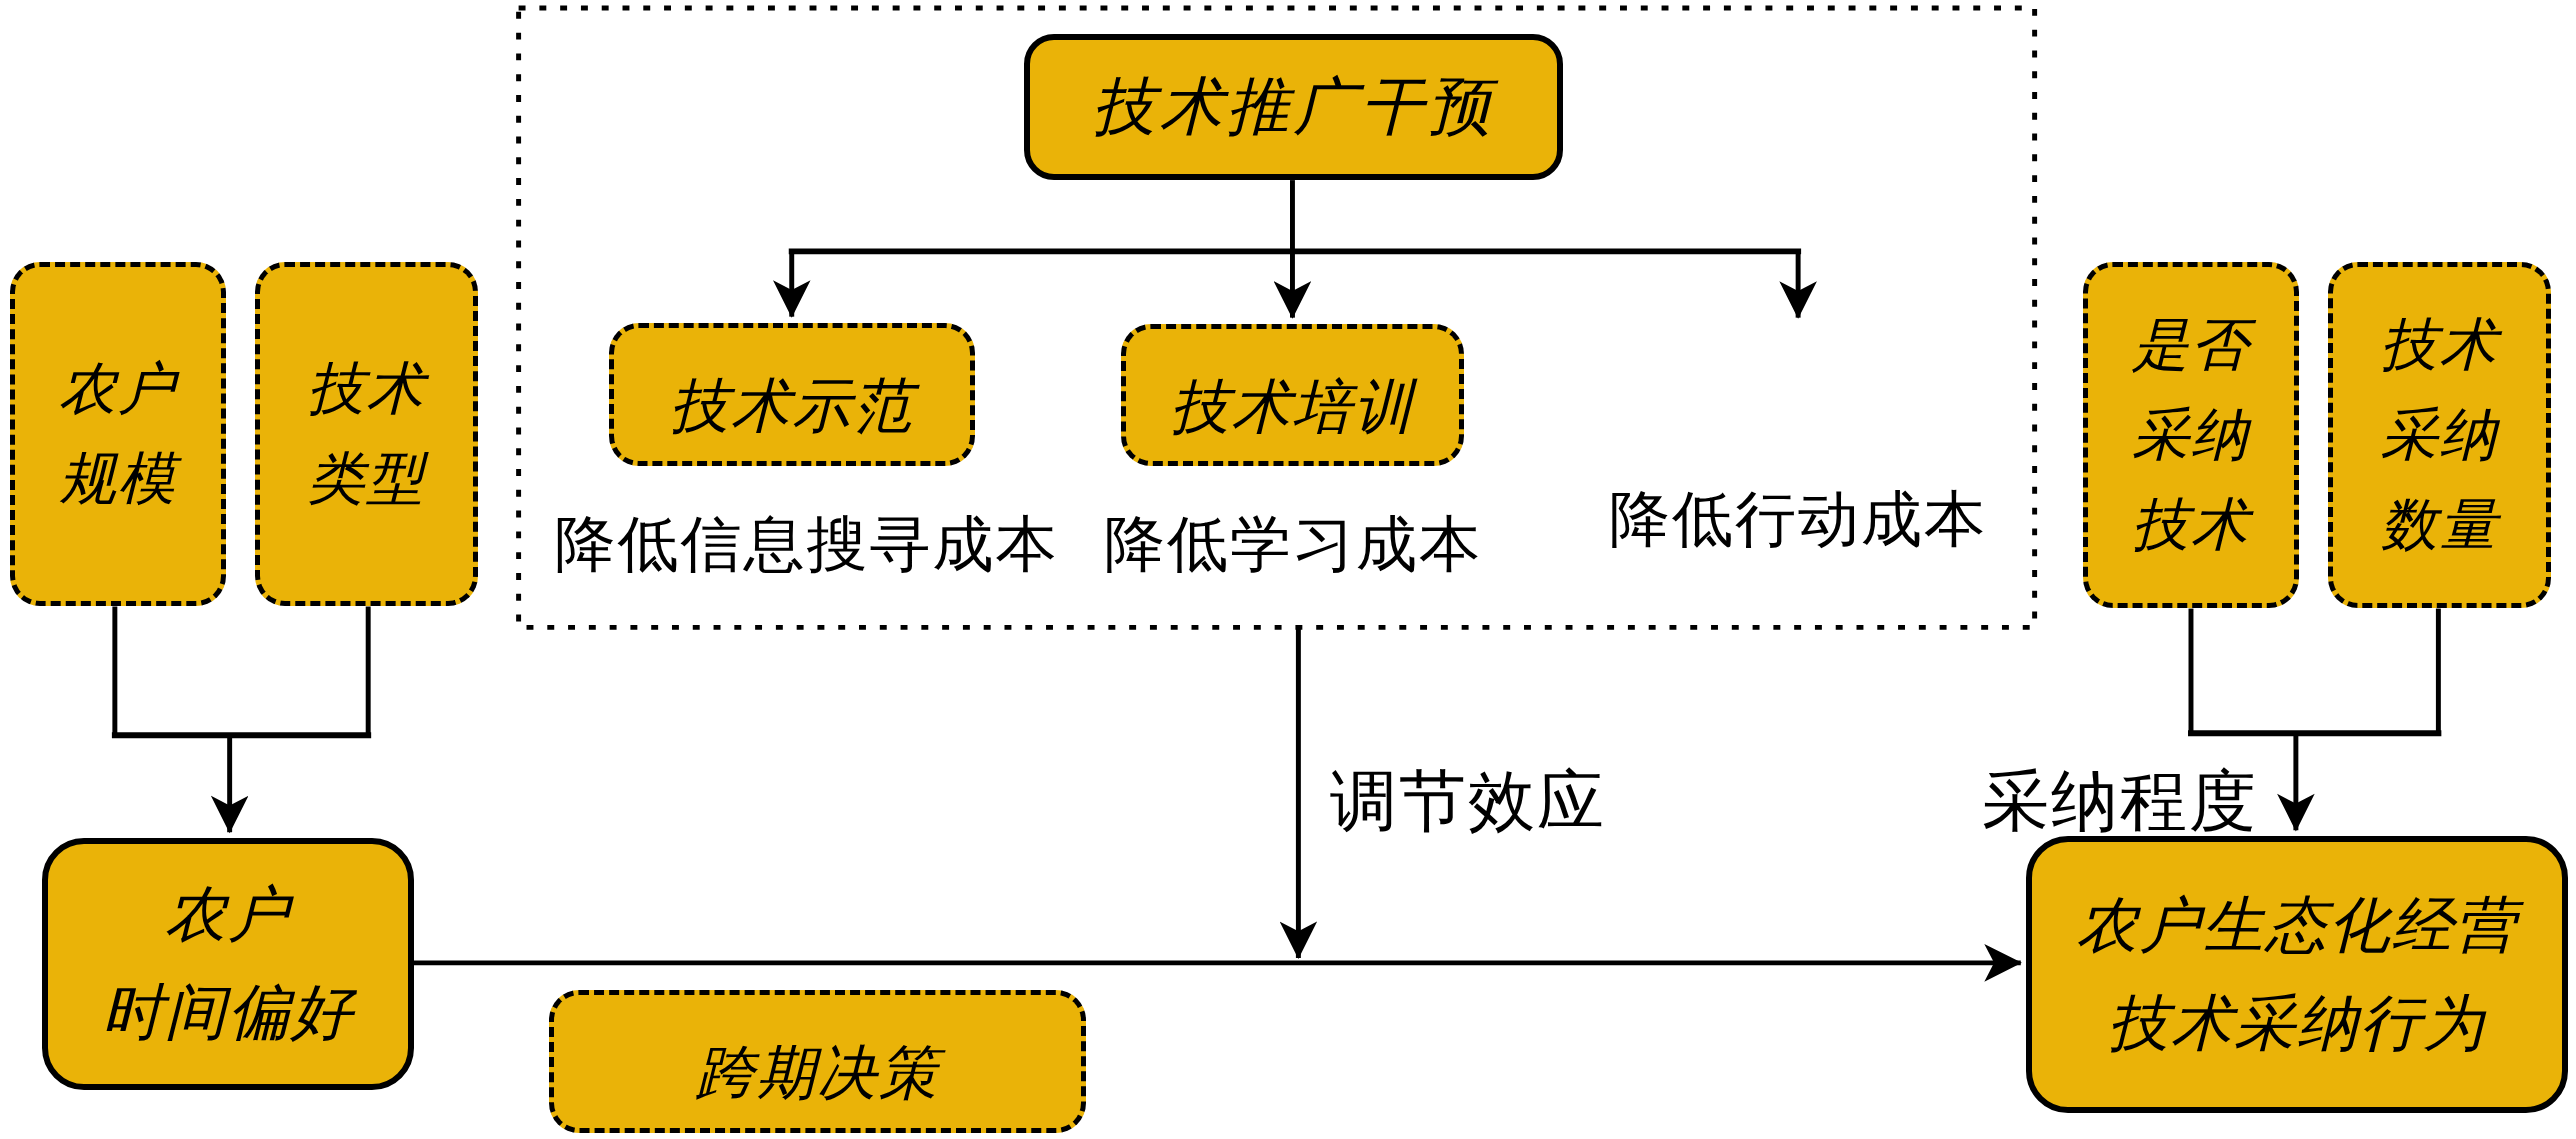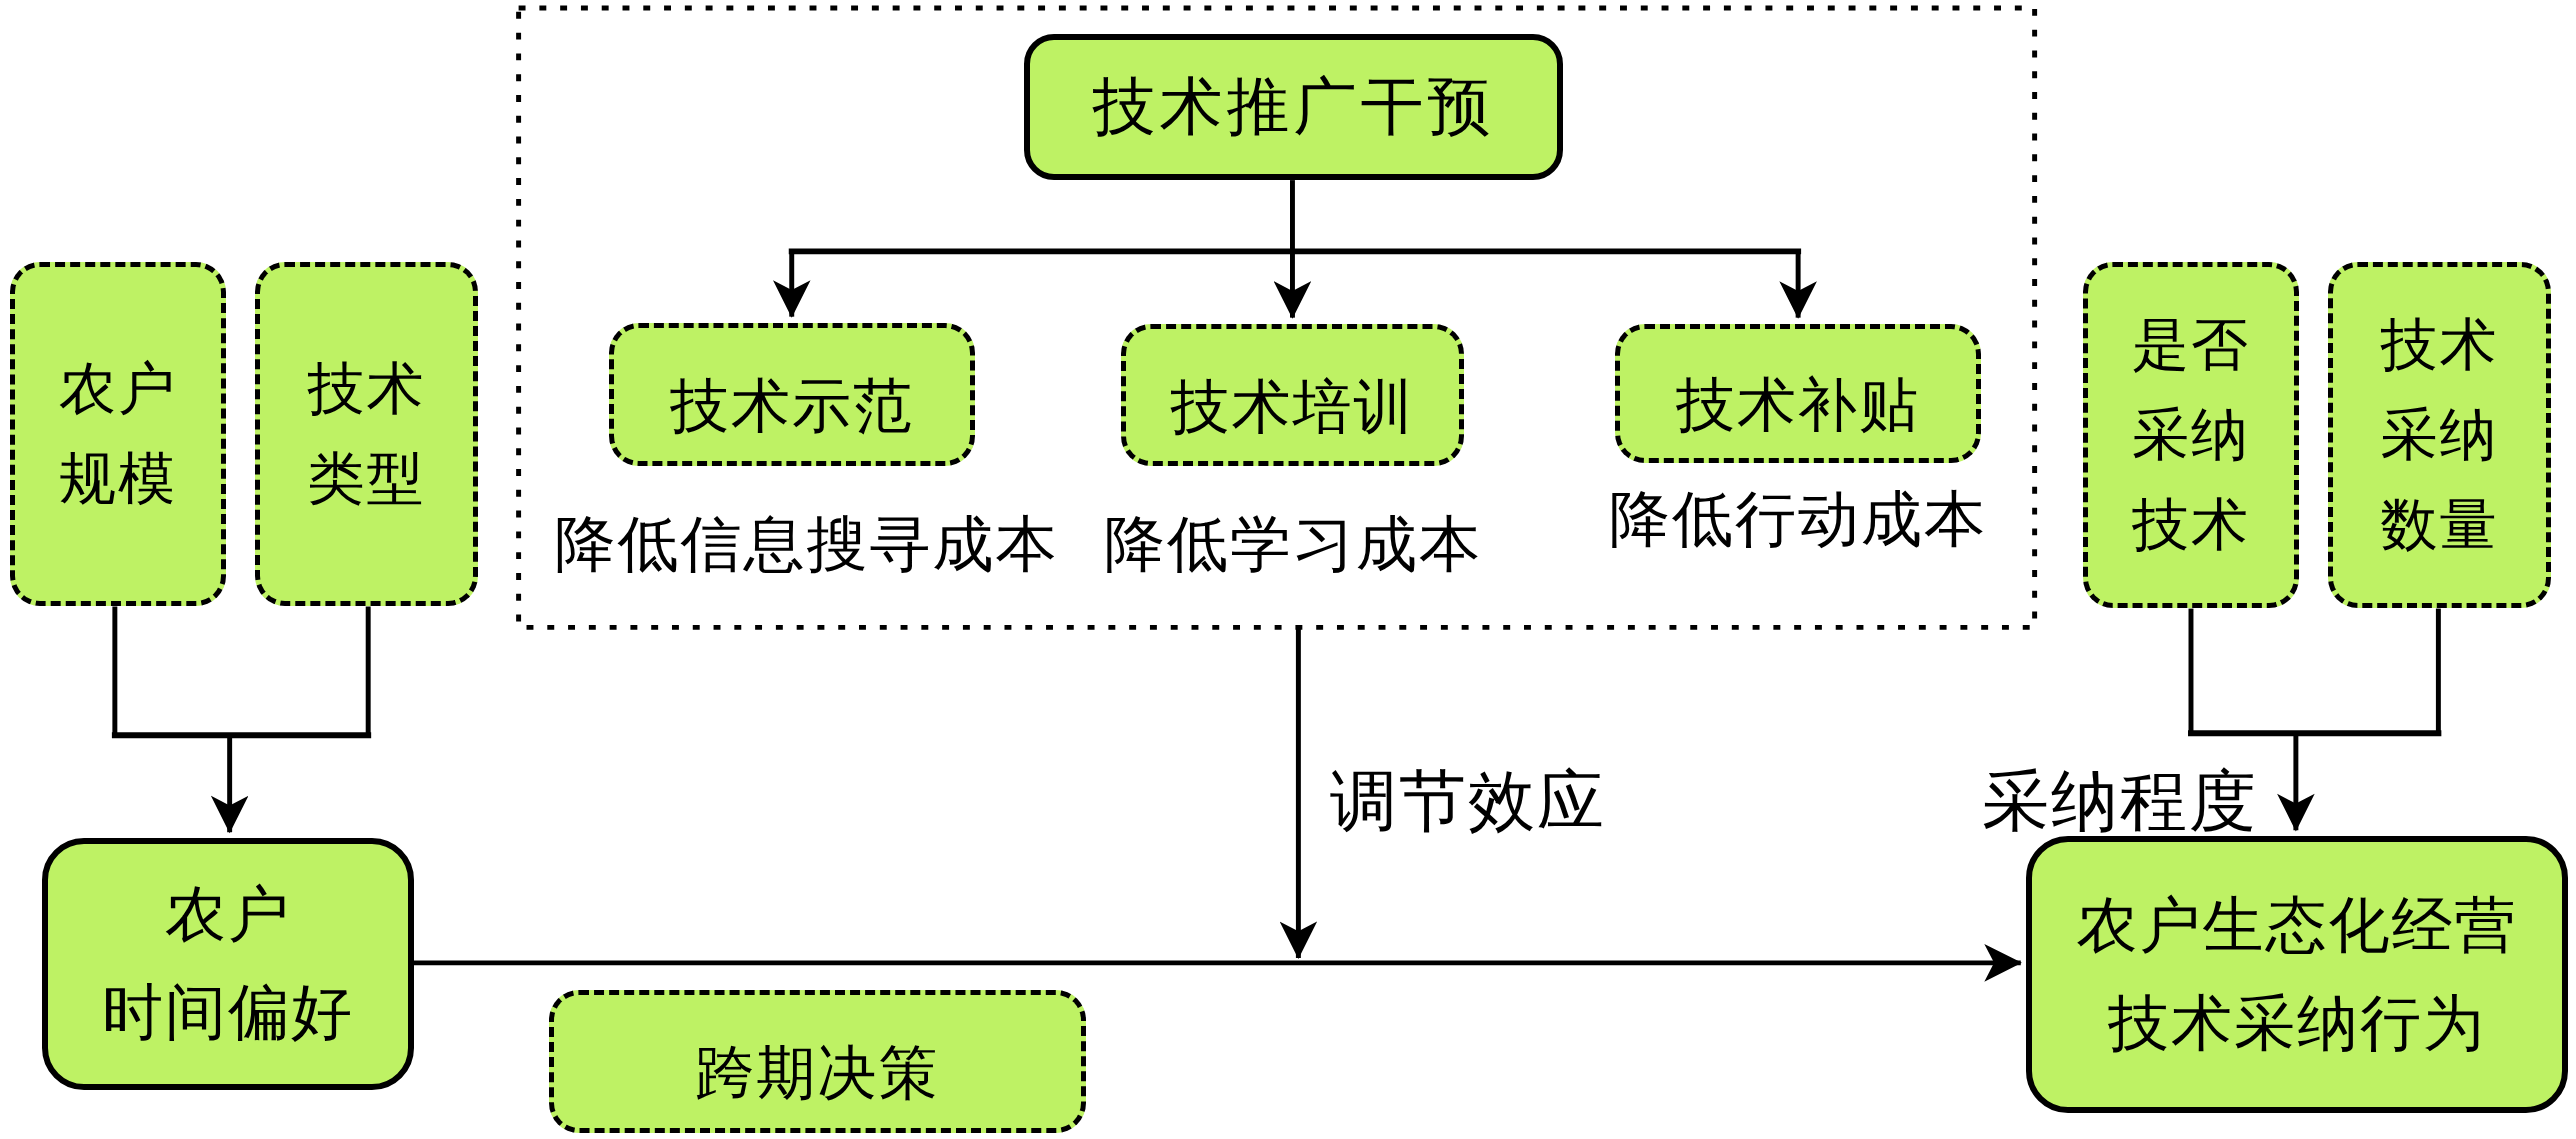--- a/index.html
+++ b/index.html
@@ -10,21 +10,22 @@
     font-family:"Liberation Serif", serif;
     color:#000;
     overflow:hidden;
   }
   .connectors{position:absolute;left:0;top:0;width:2576px;height:1139px;}
   .box{
     position:absolute;
     box-sizing:border-box;
     display:flex;align-items:center;justify-content:center;
     text-align:center;
-    background:#bef264;
+    background:#eab308;
+    font-style:italic;
   }
   .solid{border:6px solid #000;border-radius:42px;}
   .solid-sm{border:5px solid #000;border-radius:30px;}
   .dashed{border:5px dashed #000;border-radius:30px;}
   .lbl{white-space:pre-line;font-weight:400;}
   .top-lbl{font-size:63px;letter-spacing:4px;}
   .mid-lbl{font-size:59px;letter-spacing:2px;margin-top:25px;}
   .side-lbl{font-size:57px;line-height:1.58;letter-spacing:2px;}
   .big-lbl{font-size:61px;line-height:1.6;letter-spacing:2px;}
   .effect{
@@ -73,23 +74,20 @@
   <div class="box solid-sm" style="left:1024px;top:34px;width:539px;height:146px;border-width:6px;">
     <span class="lbl top-lbl">技术推广干预</span>
   </div>
 
   <div class="box dashed" style="left:609px;top:323px;width:366px;height:143px;">
     <span class="lbl mid-lbl">技术示范</span>
   </div>
   <div class="box dashed" style="left:1121px;top:324px;width:343px;height:142px;">
     <span class="lbl mid-lbl">技术培训</span>
   </div>
-  <div class="box dashed" style="left:1615px;top:324px;width:366px;height:139px;">
-    <span class="lbl mid-lbl">技术补贴</span>
-  </div>
 
   <div class="effect" style="left:549px;top:507px;width:515px;height:79px;">
     <span class="lbl">降低信息搜寻成本</span>
   </div>
   <div class="effect" style="left:1095px;top:507px;width:396px;height:79px;">
     <span class="lbl">降低学习成本</span>
   </div>
   <div class="effect" style="left:1600px;top:482px;width:396px;height:79px;">
     <span class="lbl">降低行动成本</span>
   </div>

